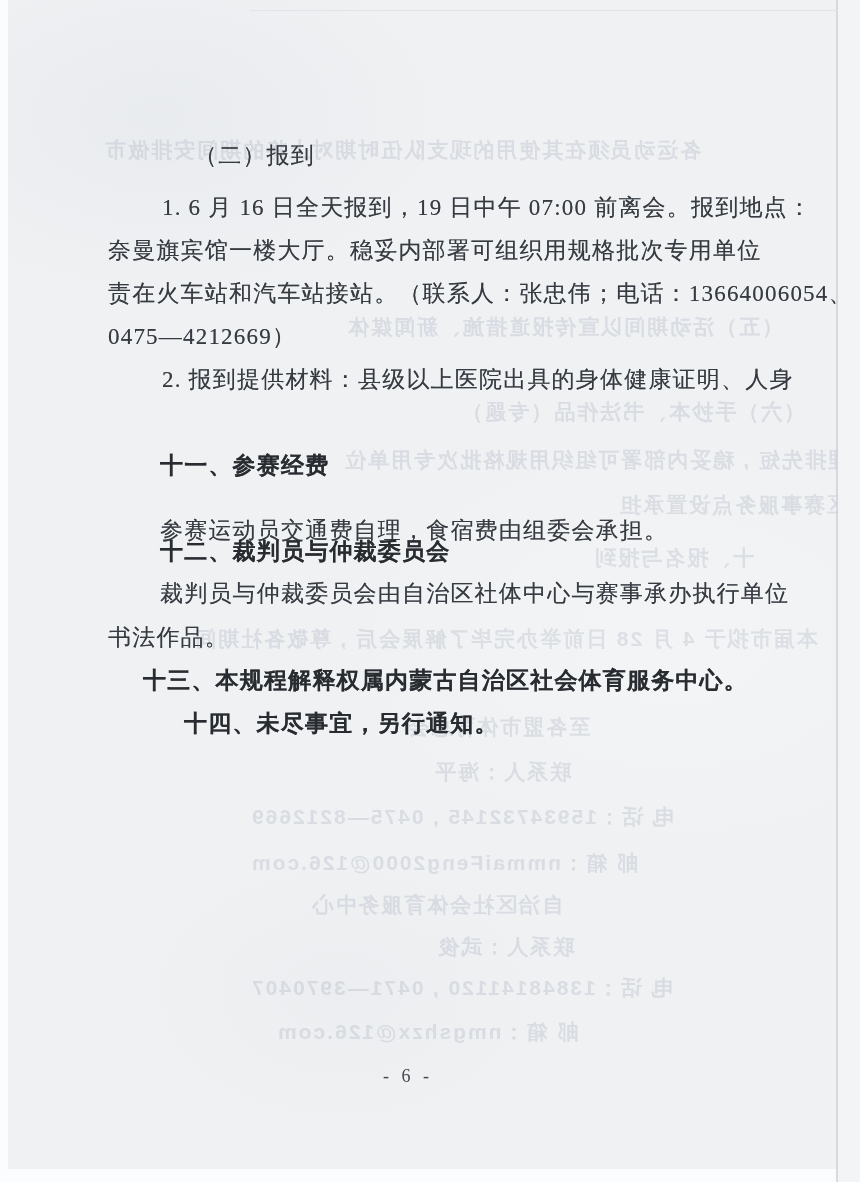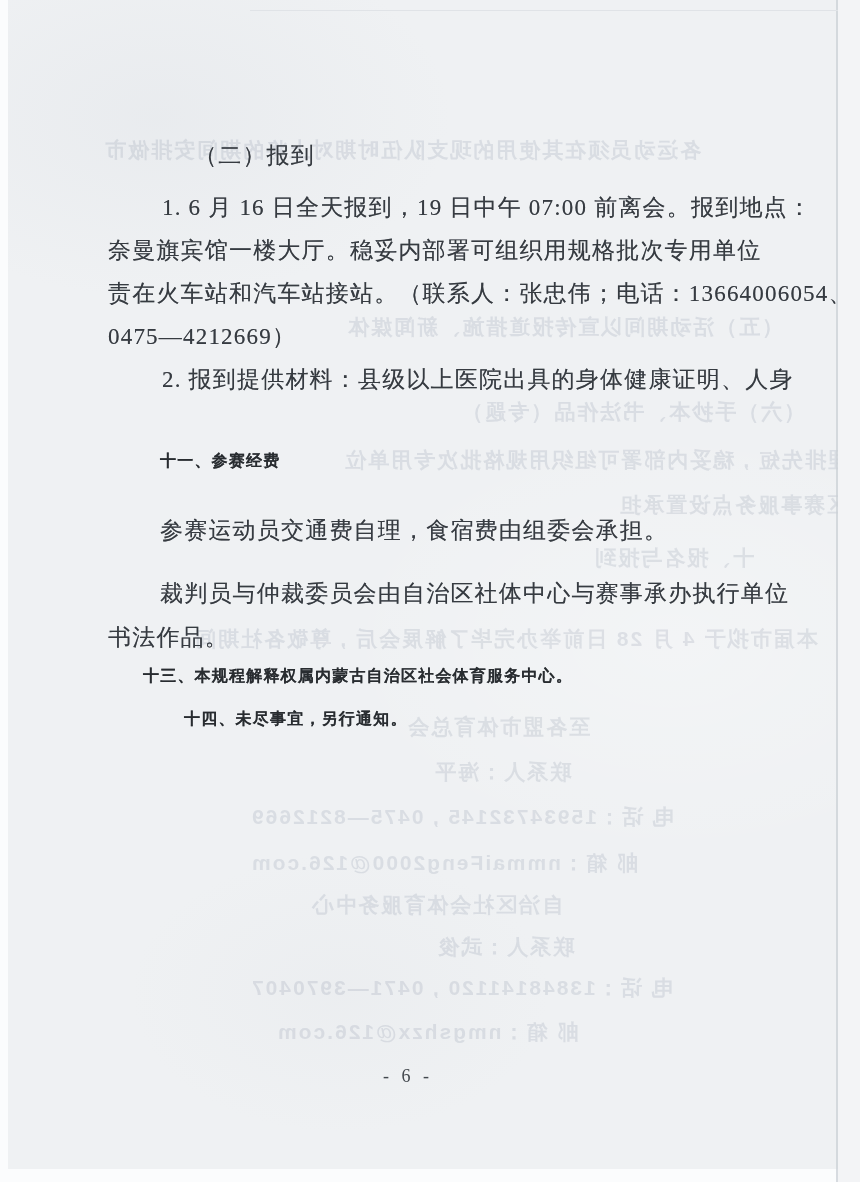--- a/index.html
+++ b/index.html
@@ -57,21 +57,21 @@
     font-family: "Liberation Serif", serif;
     font-size: 23px;
     line-height: 1.25;
     letter-spacing: 1.2px;
     color: #363b41;
     text-shadow: 0 0 0.4px rgba(54,59,65,0.55);
   }
   .doc-line.bold-heading {
     font-family: "Liberation Sans", sans-serif;
     font-weight: 700;
-    font-size: 16px;
+    font-size: 23px;
     color: #282c30;
     text-shadow: 0 0 0.5px rgba(40,44,48,0.7);
   }
   .page-number {
     position: absolute;
     left: 0; top: 1066px; width: 800px;
     text-align: center;
     font-family: "Liberation Serif", serif;
     font-size: 18px;
     letter-spacing: 4px;
@@ -104,20 +104,21 @@
 
     <div id="text-layer">
         <div class="doc-line" style="left: 186px; top: 142px;">（二）报到</div>
         <div class="doc-line" style="left: 154px; top: 194px;">1. 6 月 16 日全天报到，19 日中午 07:00 前离会。报到地点：</div>
         <div class="doc-line" style="left: 100px; top: 237px;">奈曼旗宾馆一楼大厅。稳妥内部署可组织用规格批次专用单位</div>
         <div class="doc-line" style="left: 100px; top: 280px;">责在火车站和汽车站接站。（联系人：张忠伟；电话：13664006054、</div>
         <div class="doc-line" style="left: 100px; top: 323px;">0475—4212669）</div>
         <div class="doc-line" style="left: 154px; top: 366px;">2. 报到提供材料：县级以上医院出具的身体健康证明、人身</div>
         <div class="doc-line bold-heading" style="left: 152px; top: 451px;">十一、参赛经费</div>
         <div class="doc-line" style="left: 152px; top: 517px; text-align: right;">参赛运动员交通费自理，食宿费由组委会承担。</div>
+        <div class="doc-line bold-heading" style="left: 152px; top: 537px;">十二、裁判员与仲裁委员会</div>
         <div class="doc-line" style="left: 152px; top: 580px;">裁判员与仲裁委员会由自治区社体中心与赛事承办执行单位</div>
         <div class="doc-line" style="left: 100px; top: 624px;">书法作品。</div>
         <div class="doc-line bold-heading" style="left: 135px; top: 666px;">十三、本规程解释权属内蒙古自治区社会体育服务中心。</div>
         <div class="doc-line bold-heading" style="left: 141px; top: 709px; margin-left: 35px;">十四、未尽事宜，另行通知。</div>
       </div>
 
     <div class="page-number">- 6 -</div>
   </div>
 
   <div class="edge-right-strip"></div>

